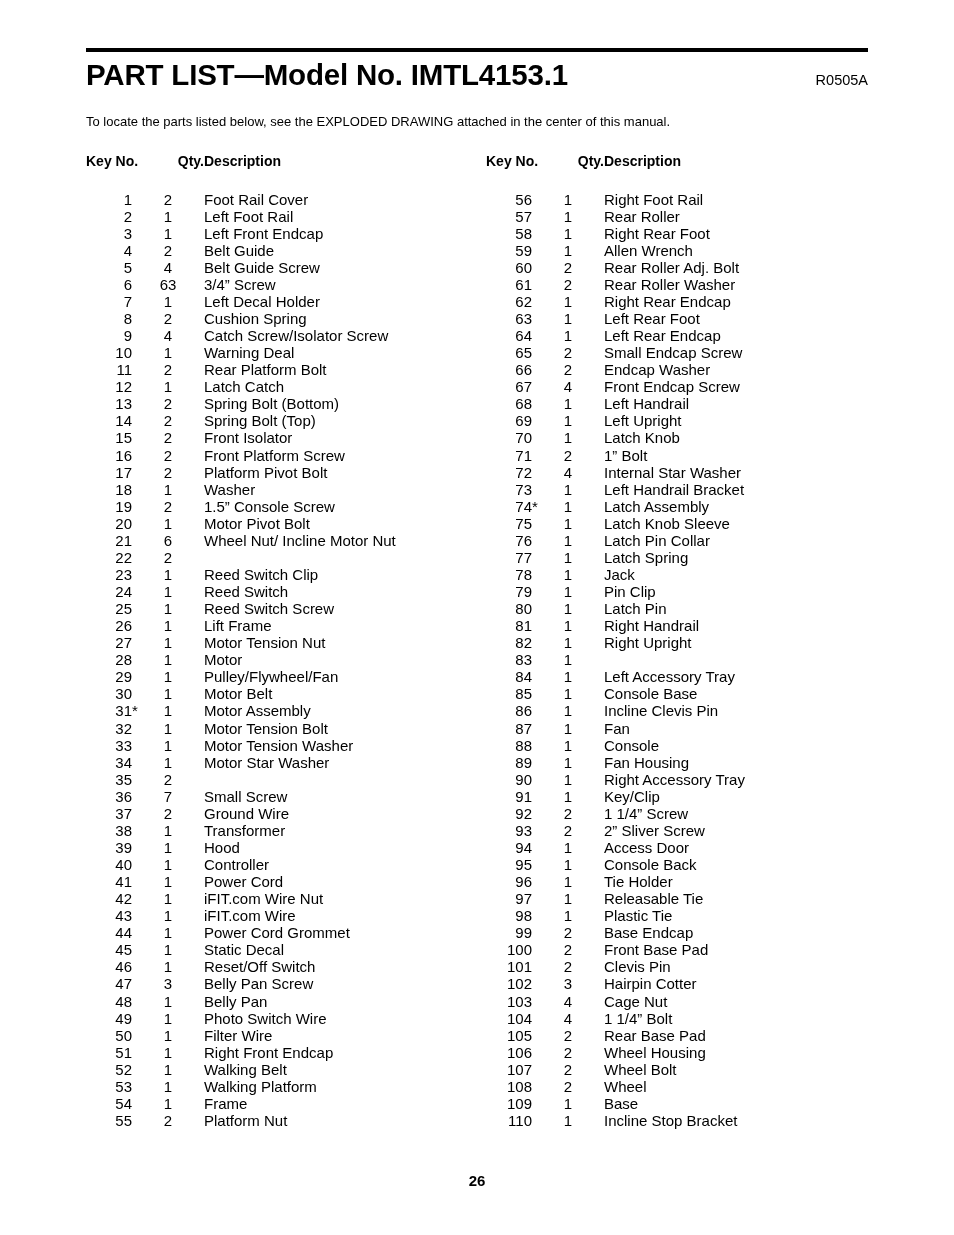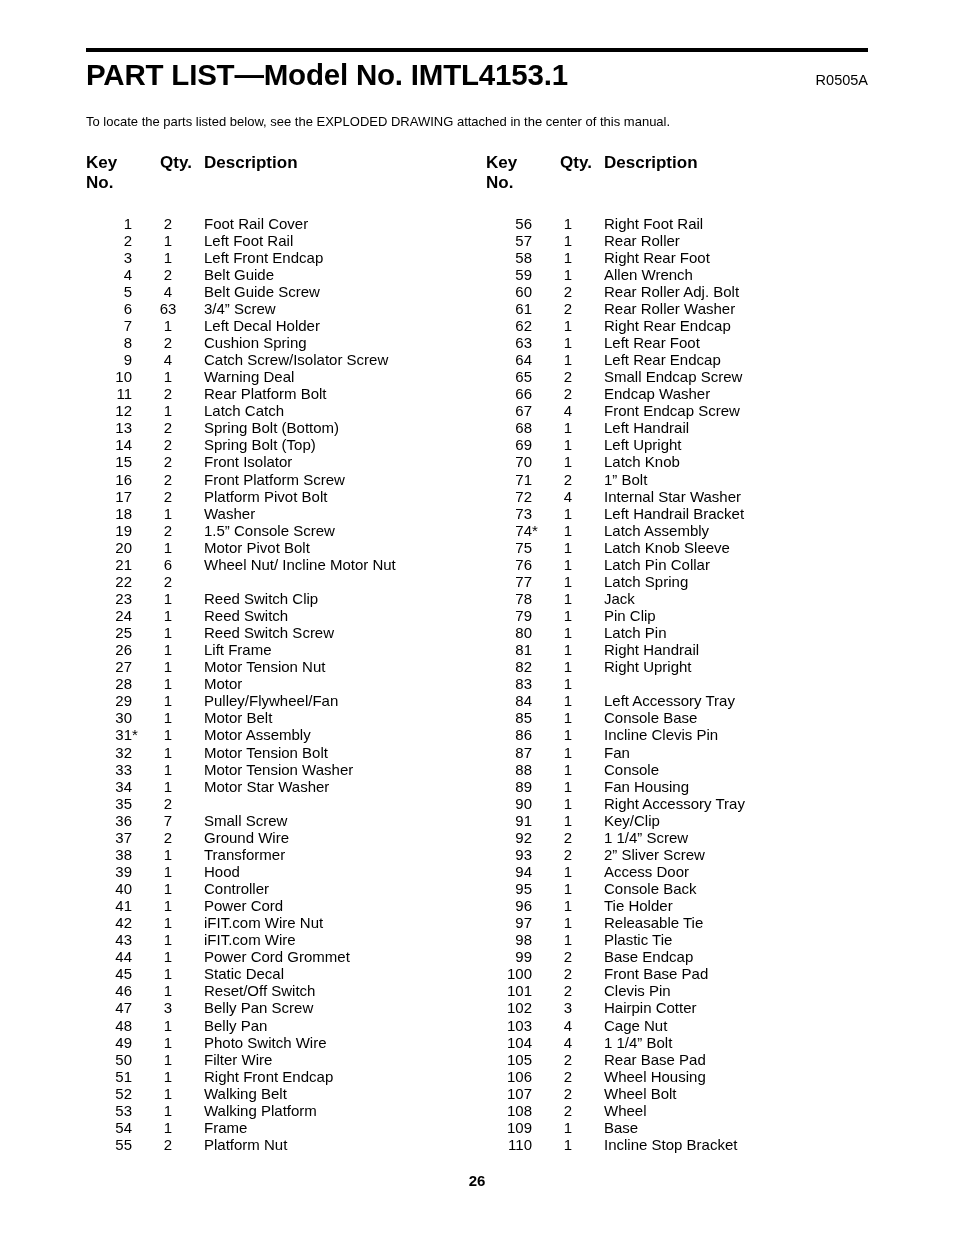--- a/index.html
+++ b/index.html
@@ -63,31 +63,31 @@
     margin-top: 23px;
     display: flex;
     width: 100%;
   }
   .col {
     width: 400px;
     flex: 0 0 400px;
   }
   .hdr {
     display: flex;
-    font-size: 17px;
+    font-size: 14px;
     font-weight: bold;
     margin-bottom: 22px;
   }
   .hdr .h-key {
     width: 62px;
     text-align: left;
   }
   .hdr .h-qty {
     width: 56px;
-    text-align: center;
+    text-align: right;
   }
   .hdr .h-desc {
     text-align: right;
   }
   .rows {
     font-size: 15px;
   }
   .row {
     display: flex;
     height: 17.07px;

